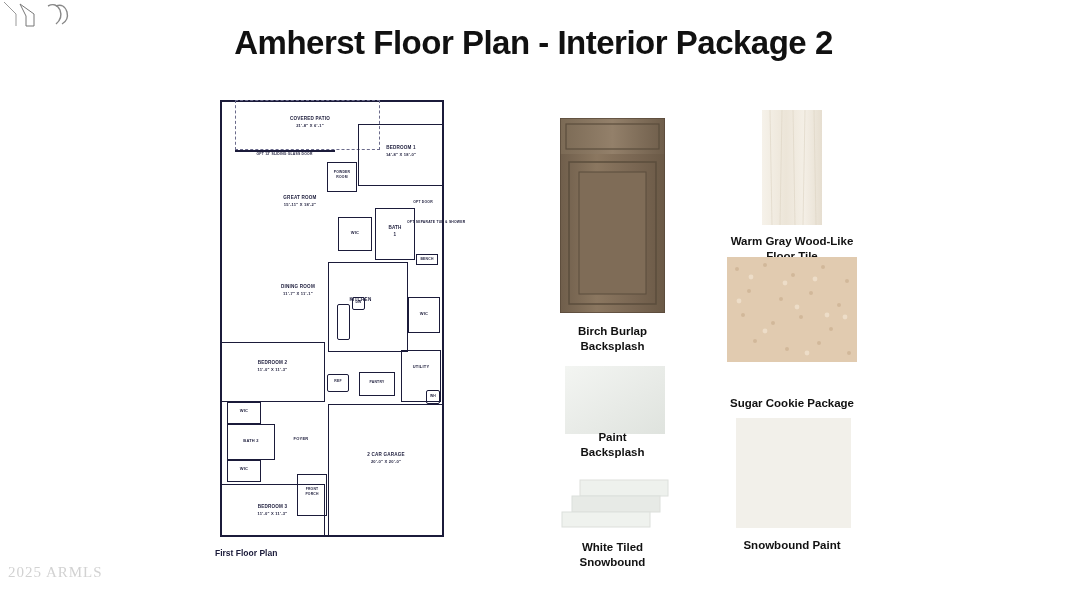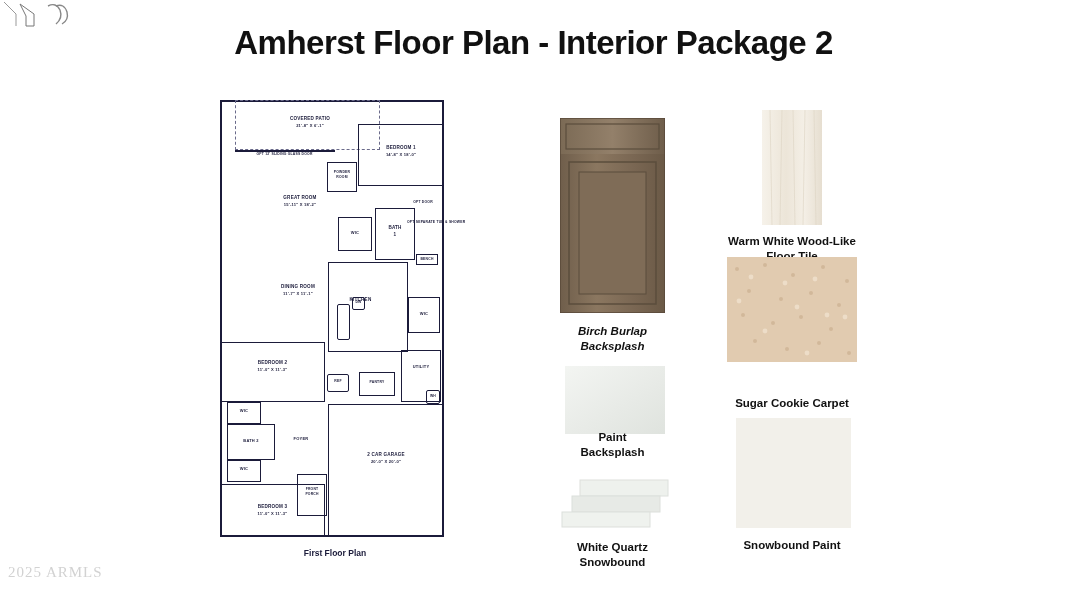--- a/index.html
+++ b/index.html
@@ -16,21 +16,21 @@
   .fp-outline{position:absolute;border:2.5px solid #1b1b3a;box-sizing:border-box;}
   .fp-wall{position:absolute;background:#1b1b3a;}
   .fp-thin{position:absolute;border:1px solid #1b1b3a;box-sizing:border-box;}
   .fp-dash{position:absolute;border:1px dashed #6a6a8a;box-sizing:border-box;}
   .fp-label{position:absolute;text-align:center;font-size:4.6px;font-weight:bold;
             line-height:1.45;color:#1b1b3a;letter-spacing:0.2px;white-space:nowrap;}
   .fp-label .dim{font-weight:bold;font-size:4.1px;display:block;}
   .fp-label.sm{font-size:4px;}
   .fp-label.xs{font-size:3.4px;}
   .fp-fix{position:absolute;border:1px solid #1b1b3a;box-sizing:border-box;border-radius:2px;}
-  #fp-caption{position:absolute;left:215px;top:548px;width:240px;text-align:center;
+  #fp-caption{position:absolute;left:215px;top:548px;width:240px;text-align:left;
      font-size:8.5px;font-weight:bold;color:#1b1b3a;}
   
   .sw-cap{position:absolute;text-align:center;font-size:11.5px;font-weight:bold;
           line-height:1.32;color:#111;}
   .sw{position:absolute;}
   #cab{left:560px;top:118px;width:105px;height:195px;}
   #tile{left:762px;top:110px;width:60px;height:115px;}
   #carpet{left:727px;top:257px;width:130px;height:105px;}
   #paint{left:736px;top:418px;width:115px;height:110px;}
   #quartz{left:565px;top:366px;width:100px;height:68px;}
@@ -185,21 +185,21 @@
       <stop offset="100%" stop-color="#6e5d4a"></stop>
     </linearGradient>
   </defs>
   <rect x="0" y="0" width="105" height="195" fill="url(#gwood)"></rect>
   <rect x="0" y="0" width="105" height="36" fill="url(#gwood2)"></rect>
   <rect x="6" y="6" width="93" height="25" fill="none" stroke="#5b4d3d" stroke-width="1.2"></rect>
   <rect x="9" y="44" width="87" height="142" fill="none" stroke="#5b4d3d" stroke-width="1.5"></rect>
   <rect x="19" y="54" width="67" height="122" fill="#7f6c57" stroke="#5b4d3d" stroke-width="1"></rect>
   <rect x="0" y="0" width="105" height="195" fill="none" stroke="#59493a" stroke-width="1.5"></rect>
 </svg>
-<div class="sw-cap" style="left:545px;top:324px;width:135px;font-style:italic;">
+<div class="sw-cap" style="left:545px;top:324px;width:135px;">
   <span>Birch Burlap</span><br><span>Backsplash</span>
 </div>
 
 
 <svg id="tile" class="sw" viewBox="0 0 60 115">
   <defs>
     <linearGradient id="gtile" x1="0" y1="0" x2="1" y2="0">
       <stop offset="0%" stop-color="#f6f2ea"></stop>
         <stop offset="40%" stop-color="#ece5d8"></stop>
       <stop offset="70%" stop-color="#f4efe6"></stop>
@@ -209,21 +209,21 @@
   <rect x="0" y="0" width="60" height="115" fill="url(#gtile)"></rect>
   <g stroke="#ddd4c4" stroke-width="0.8" opacity="0.8">
     <path d="M8 0 L10 115"></path>
       <path d="M20 0 L18 115"></path>
       <path d="M31 0 L33 115"></path>
     <path d="M43 0 L41 115"></path>
       <path d="M52 0 L54 115"></path>
   </g>
 </svg>
 <div class="sw-cap" style="left:712px;top:234px;width:160px;">
-  <span>Warm White Wood-Like</span><br><span>Floor Tile</span>
+  <span>Warm Gray Wood-Like</span><br><span>Floor Tile</span>
 </div>
 
 
 <svg id="carpet" class="sw" viewBox="0 0 130 105">
   <rect x="0" y="0" width="130" height="105" fill="#e7d2bb"></rect>
   <g opacity="0.55">
     <rect x="0" y="0" width="130" height="105" fill="#ddc4a8"></rect>
   </g>
   <g fill="#cbb092" opacity="0.7">
     <circle cx="10" cy="12" r="2"></circle>
@@ -250,21 +250,21 @@
       <circle cx="88" cy="22" r="2.4"></circle>
     <circle cx="12" cy="44" r="2.4"></circle>
       <circle cx="70" cy="50" r="2.4"></circle>
       <circle cx="118" cy="60" r="2.4"></circle>
     <circle cx="38" cy="74" r="2.4"></circle>
       <circle cx="100" cy="58" r="2.4"></circle>
       <circle cx="80" cy="96" r="2.4"></circle>
   </g>
 </svg>
 <div class="sw-cap" style="left:712px;top:396px;width:160px;">
-  <span>Sugar Cookie Carpet</span>
+  <span>Sugar Cookie Package</span>
 </div>
 
 
 <svg id="paint" class="sw" viewBox="0 0 115 110">
   <rect x="0" y="0" width="115" height="110" fill="#f2f0ea"></rect>
 </svg>
 <div class="sw-cap" style="left:712px;top:538px;width:160px;">
   <span>Snowbound Paint</span>
 </div>
 
@@ -283,19 +283,19 @@
   <span>Paint</span><br><span>Backsplash</span>
 </div>
 
 
 <svg id="backsplash" class="sw" viewBox="0 0 110 50">
   <rect x="20" y="2" width="88" height="16" fill="#eef1ed" stroke="#dde0dc" stroke-width="1"></rect>
   <rect x="12" y="18" width="88" height="16" fill="#e7eae6" stroke="#dcdfdb" stroke-width="1"></rect>
   <rect x="2" y="34" width="88" height="15" fill="#eff2ee" stroke="#dcdfdb" stroke-width="1"></rect>
 </svg>
 <div class="sw-cap" style="left:545px;top:540px;width:135px;">
-  <span>White Quartz</span><br><span>Snowbound</span>
+  <span>White Tiled</span><br><span>Snowbound</span>
 </div>
 
 <div id="watermark">2025 ARMLS</div>
 
 
 
 
 </body></html>

